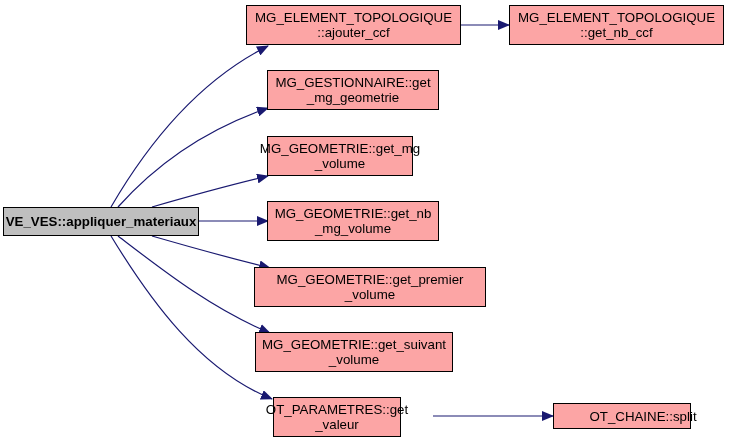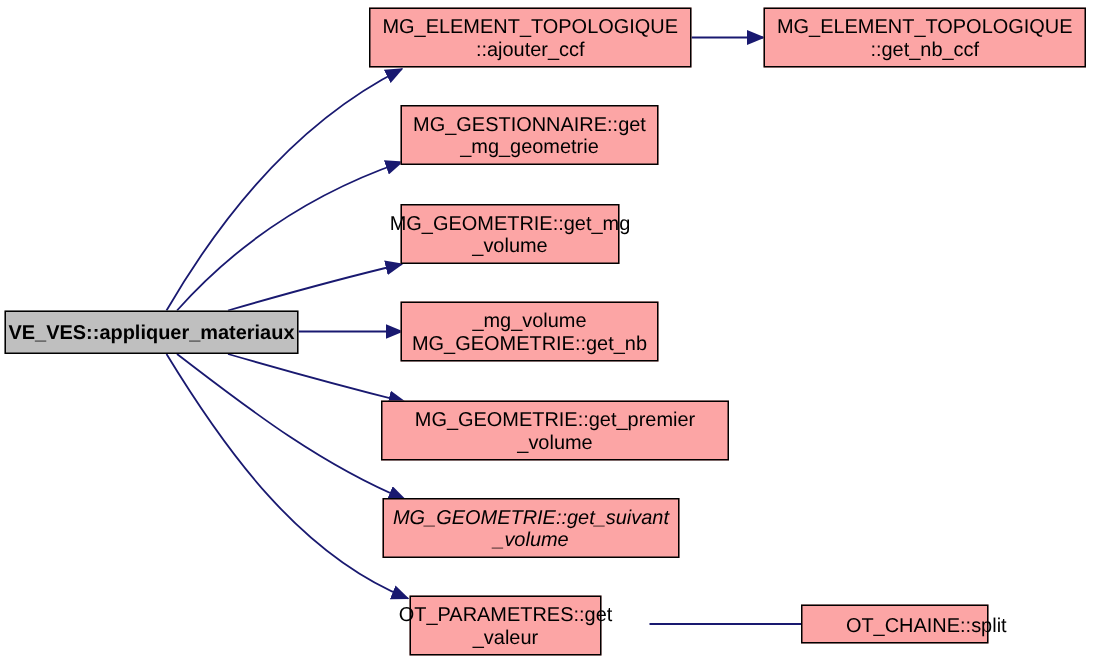--- a/index.html
+++ b/index.html
@@ -60,40 +60,40 @@
       </div>
     </div>
     <div class="node" style="left: 267px; top: 136px; width: 146px; height: 40px;">
       <div>
         <div class="lbl">MG_GEOMETRIE::get_mg</div>
         <div class="lbl">_volume</div>
       </div>
     </div>
     <div class="node" style="left: 267px; top: 201px; width: 172px; height: 40px;">
       <div>
+        <div class="lbl">MG_GEOMETRIE::get_nb</div>
         <div class="lbl">_mg_volume</div>
-        <div class="lbl">MG_GEOMETRIE::get_nb</div>
       </div>
     </div>
     <div class="node" style="left: 254px; top: 267px; width: 232px; height: 40px;">
       <div>
         <div class="lbl">MG_GEOMETRIE::get_premier</div>
         <div class="lbl">_volume</div>
       </div>
     </div>
-    <div class="node" style="left: 255px; top: 332px; width: 198px; height: 40px; font-style: italic;">
+    <div class="node" style="left: 255px; top: 332px; width: 198px; height: 40px;">
       <div>
         <div class="lbl">MG_GEOMETRIE::get_suivant</div>
         <div class="lbl">_volume</div>
       </div>
     </div>
     <div class="node" style="left: 273px; top: 397px; width: 128px; height: 40px;">
       <div>
         <div class="lbl">OT_PARAMETRES::get</div>
         <div class="lbl">_valeur</div>
       </div>
     </div>
-    <div class="node" style="left: 534px; top: 403px; width: 125px; height: 26px; padding-left: 42px;">
+    <div class="node" style="left: 553px; top: 403px; width: 138px; height: 26px; padding-left: 42px;">
       <div>
         <div class="lbl">OT_CHAINE::split</div>
       </div>
     </div>
   </div>
 
 </body></html>

